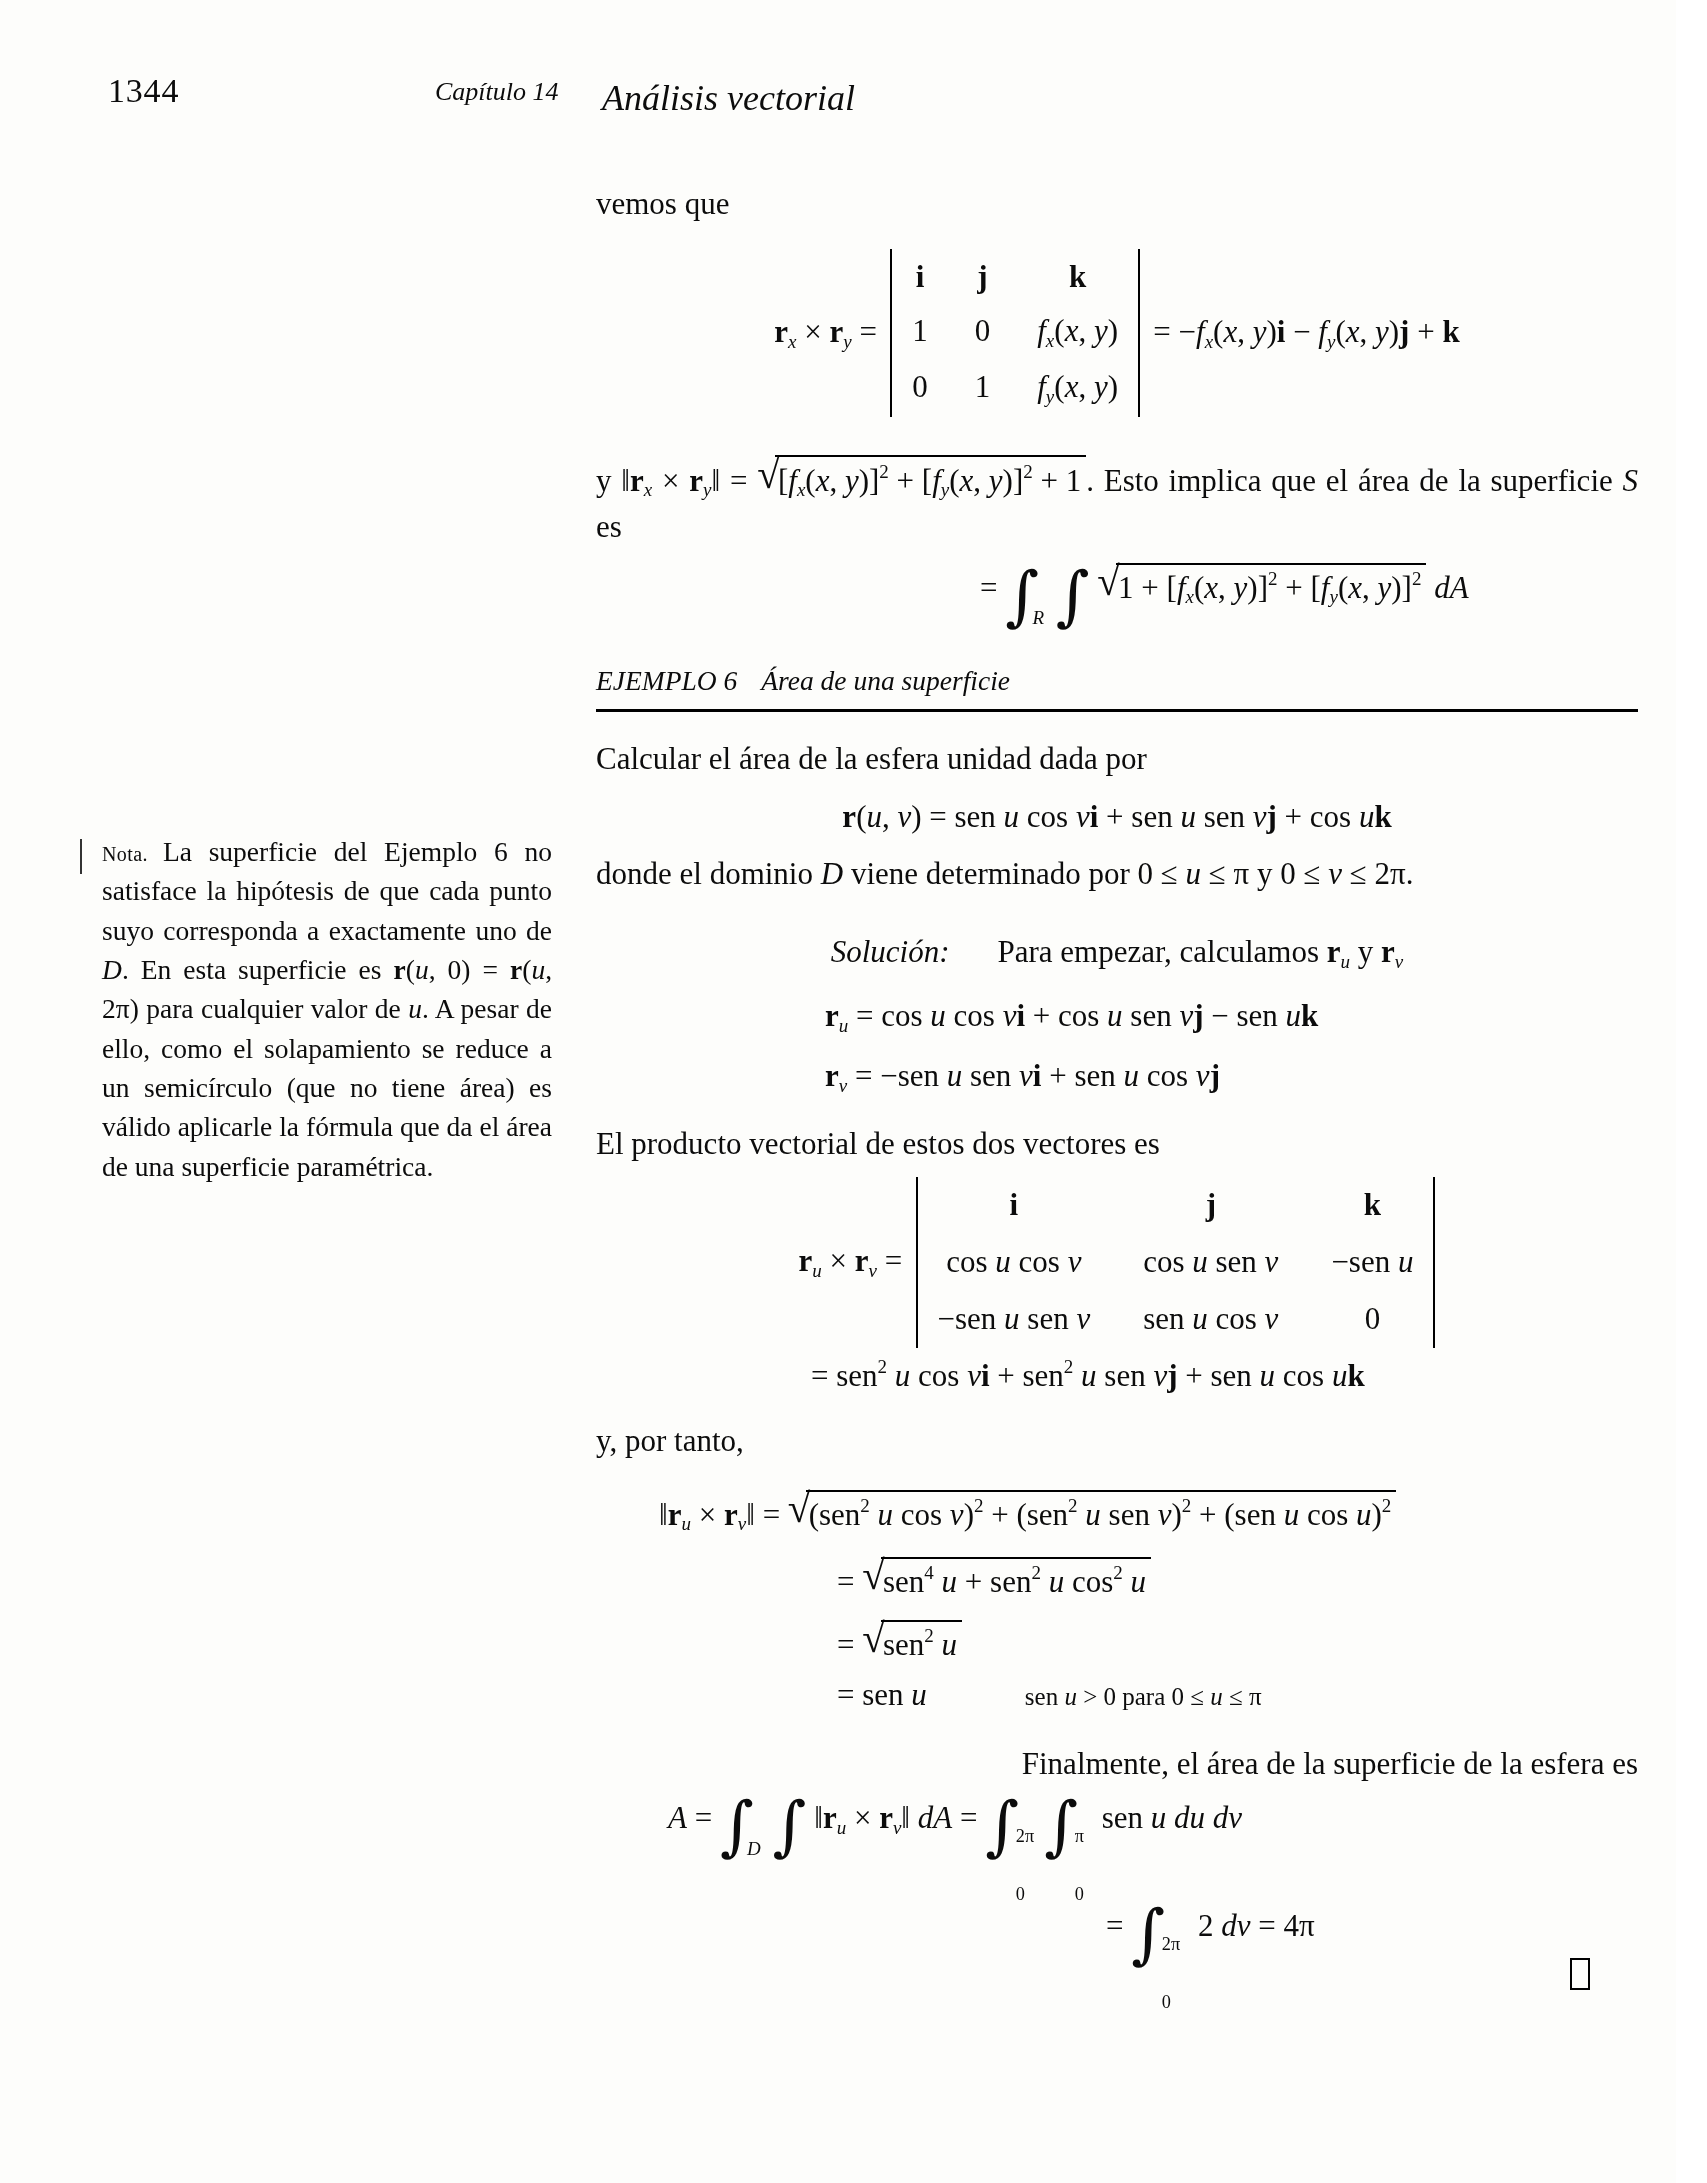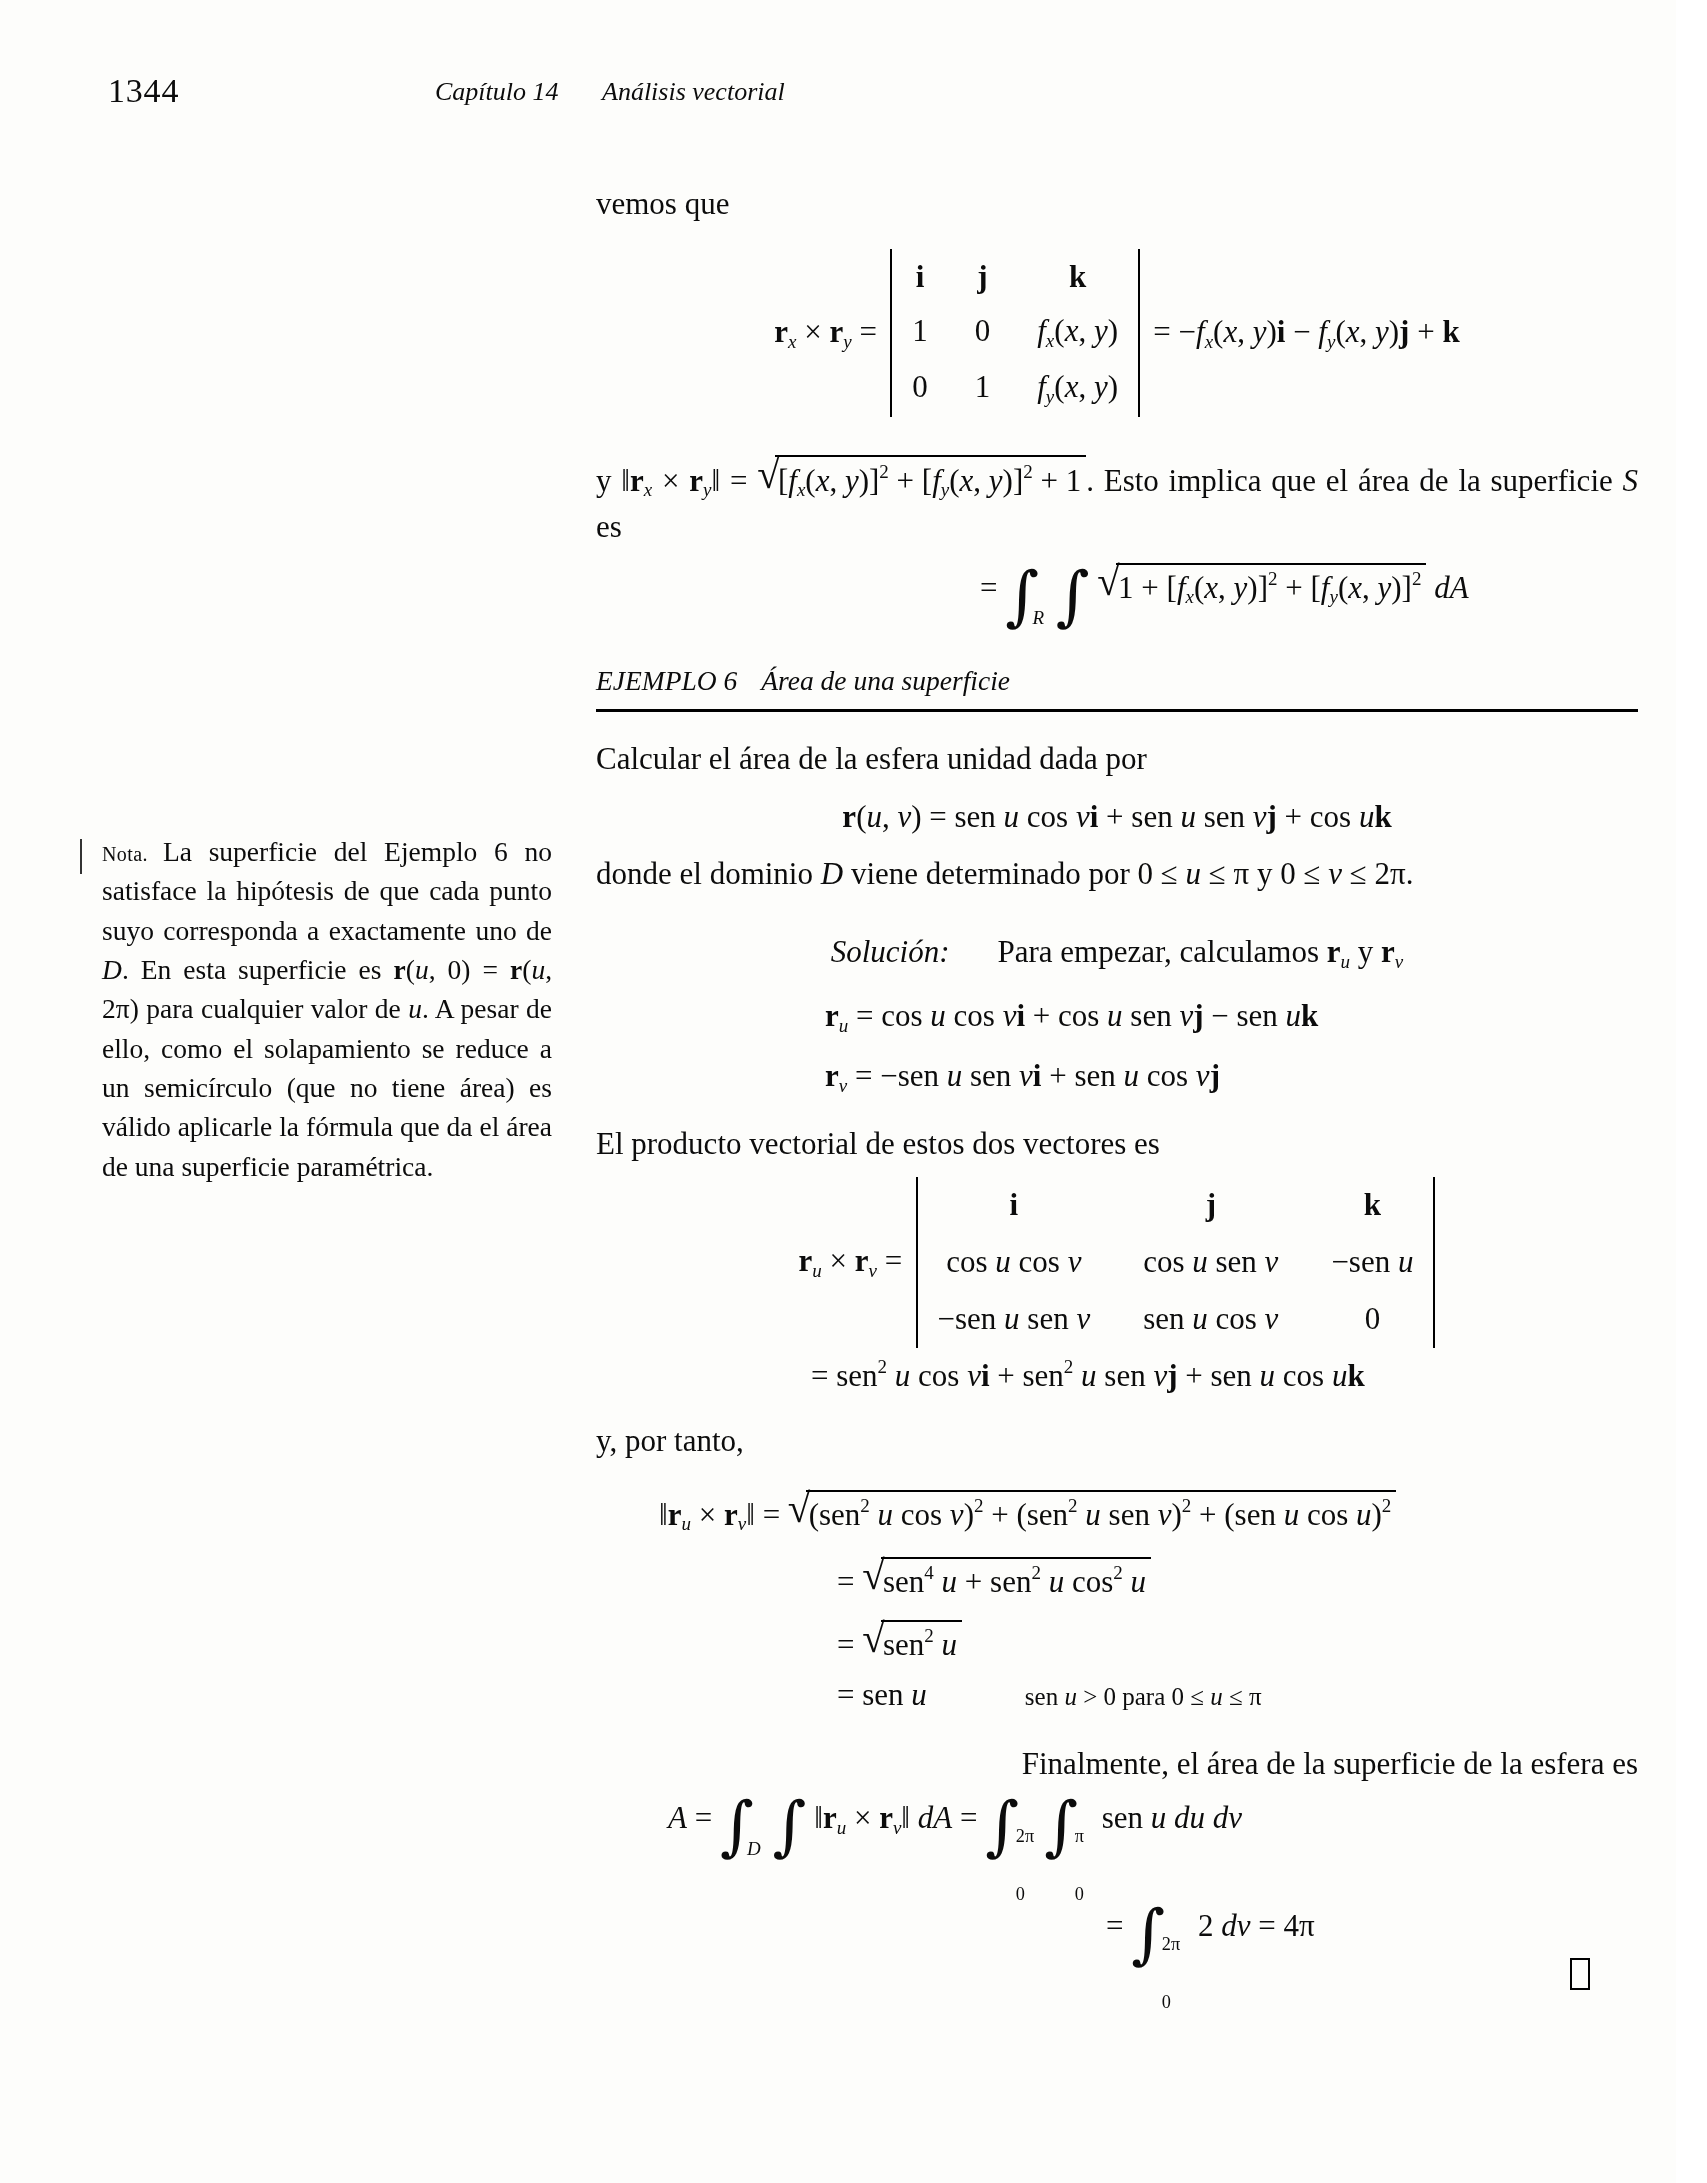--- a/index.html
+++ b/index.html
@@ -6,21 +6,21 @@
   html,body { margin:0; padding:0; background:#ffffff; }
   .page {
     position:relative; width:1676px; height:2183px; overflow:hidden;
     background:#fdfdfb; color:#0c0c0c;
     font-family:"Liberation Serif","DejaVu Serif",serif;
   }
   
   .hdr { position:absolute; top:72px; left:108px; right:70px; height:43px; }
   .hdr .pageno { position:absolute; left:0; top:0; font-size:34px; letter-spacing:0.8px; }
   .hdr .chap  { position:absolute; left:327px; top:5px; font-size:26px; font-style:italic; }
-  .hdr .sect  { position:absolute; left:494px; top:5px; font-size:26px; font-style:italic; }
+  .hdr .sect  { position:absolute; left:494px; top:5px; font-size:36px; font-style:italic; }
   
   .nota { position:absolute; left:102px; top:832px; width:450px;
           font-size:27.5px; line-height:1.43; text-align:justify; }
   .nota .bar { position:absolute; left:-22px; top:6.7px; width:1.7px; height:35px; background:#333; }
   .nota .lbl { font-size:20px; letter-spacing:0.4px; padding-right:15px; }
   
   main { position:absolute; left:596px; top:182px; width:1042px;
          font-size:31px; line-height:1.45; }
   main p { margin:0; text-align:justify; }
   .eq { line-height:1.3; }

